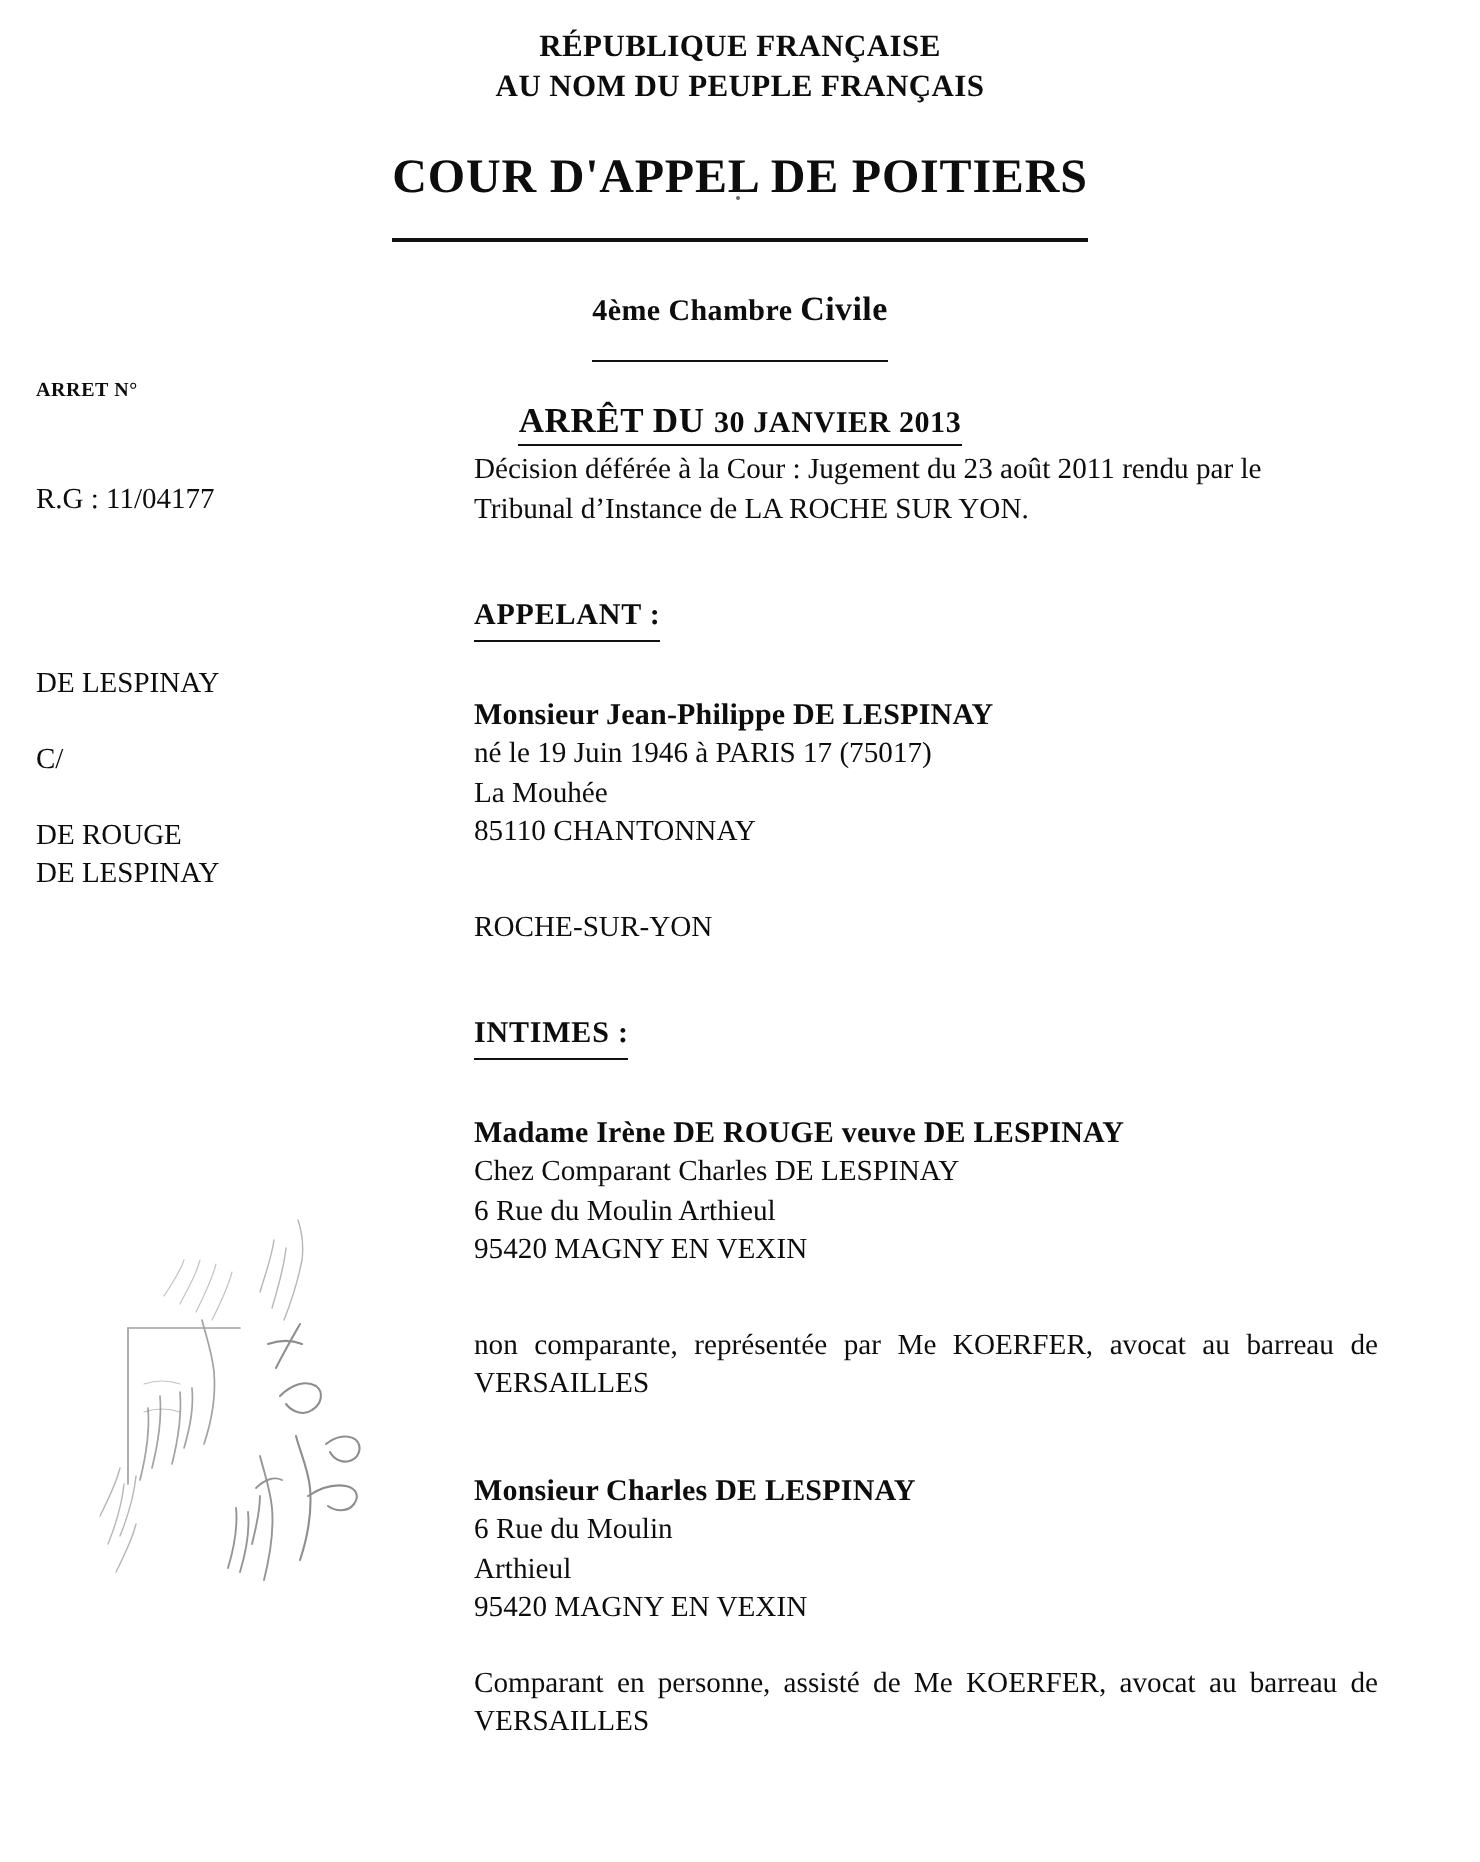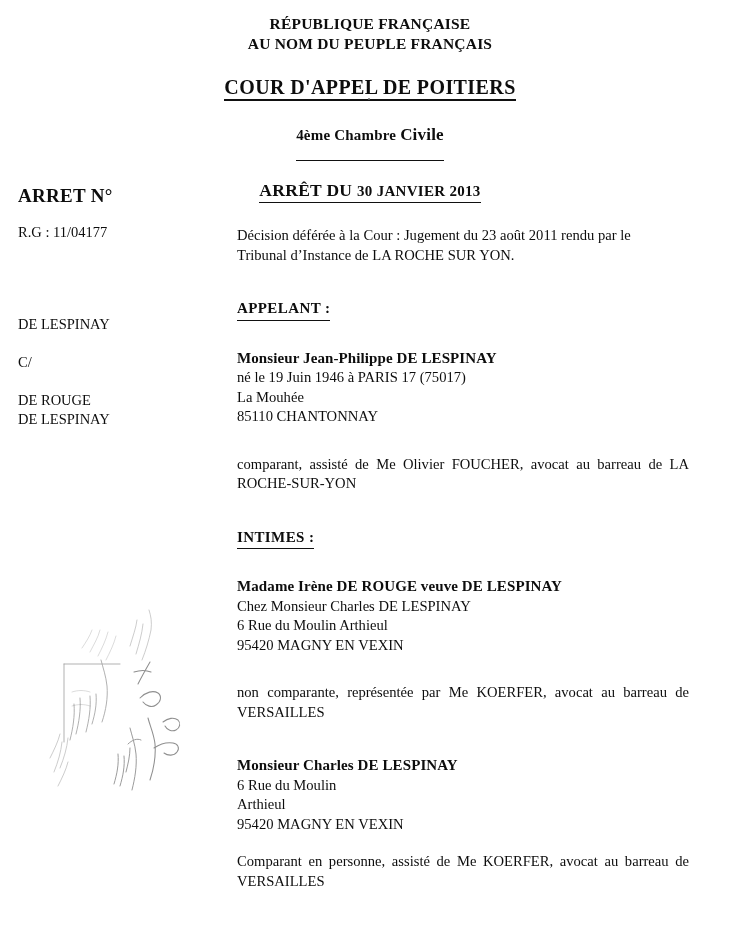--- a/index.html
+++ b/index.html
@@ -28,26 +28,26 @@
     text-align: center;
   }
   .rep-line {
     font-weight: bold;
     font-size: 15.5px;
     letter-spacing: 0.2px;
     line-height: 20px;
   }
   .court-title {
     font-weight: bold;
-    font-size: 20px;
+    font-size: 24px;
     letter-spacing: 0.4px;
     margin-top: 22px;
     display: inline-block;
     border-bottom: 2px solid #111;
-    padding-bottom: 0;
+    padding-bottom: 16px;
   }
   .artifact-dot {
     position: absolute;
     left: 368px;
     top: 98px;
     width: 2px;
     height: 2px;
     background: #6a6a6a;
     border-radius: 50%;
   }
@@ -77,23 +77,23 @@
     position: absolute;
     left: 18px;
     top: 186px;
     width: 200px;
     font-size: 14.5px;
     line-height: 19px;
   }
   .left-col .arret-no {
     font-weight: bold;
     letter-spacing: 0.3px;
-    font-size: 19px;
-  }
-  .left-col .rg { margin-top: 18px; }
+    font-size: 10px;
+  }
+  .left-col .rg { margin-top: 36px; }
   .left-col .parties { margin-top: 73px; }
   .left-col .party-line { margin-bottom: 0; }
   .left-col .gap-sm { height: 19px; }
 
   
   .main-col {
     position: absolute;
     left: 237px;
     top: 208px;
     width: 452px;
@@ -181,31 +181,30 @@
     <div class="spacer-3"></div>
 
     <div><span class="section-head">APPELANT :</span></div>
     <div class="spacer-2"></div>
     <p class="party-name">Monsieur Jean-Philippe DE LESPINAY</p>
     <p class="addr-line">né le 19 Juin 1946 à PARIS 17 (75017)</p>
     <p class="addr-line">La Mouhée</p>
     <p class="addr-line">85110 CHANTONNAY</p>
     <div class="spacer-2"></div>
     <div class="justified">
-      <span class="jline stretch">comparant, assisté de Me Olivier FOUCHER, avocat au barreau de LA</span>
       <span class="jline">ROCHE-SUR-YON</span>
     </div>
 
     <div class="spacer-3"></div>
 
     <div><span class="section-head">INTIMES :</span></div>
     <div class="spacer-2"></div>
 
     <p class="party-name">Madame Irène DE ROUGE veuve DE LESPINAY</p>
-    <p class="addr-line">Chez Monsieur Charles DE LESPINAY</p>
+    <p class="addr-line">Chez Comparant Charles DE LESPINAY</p>
     <p class="addr-line">6 Rue du Moulin  Arthieul</p>
     <p class="addr-line">95420 MAGNY EN VEXIN</p>
     <div class="spacer-2"></div>
     <div class="justified">
       <span class="jline stretch">non comparante, représentée par Me KOERFER, avocat au barreau de</span>
       <span class="jline">VERSAILLES</span>
     </div>
 
     <div class="spacer-3"></div>
 

